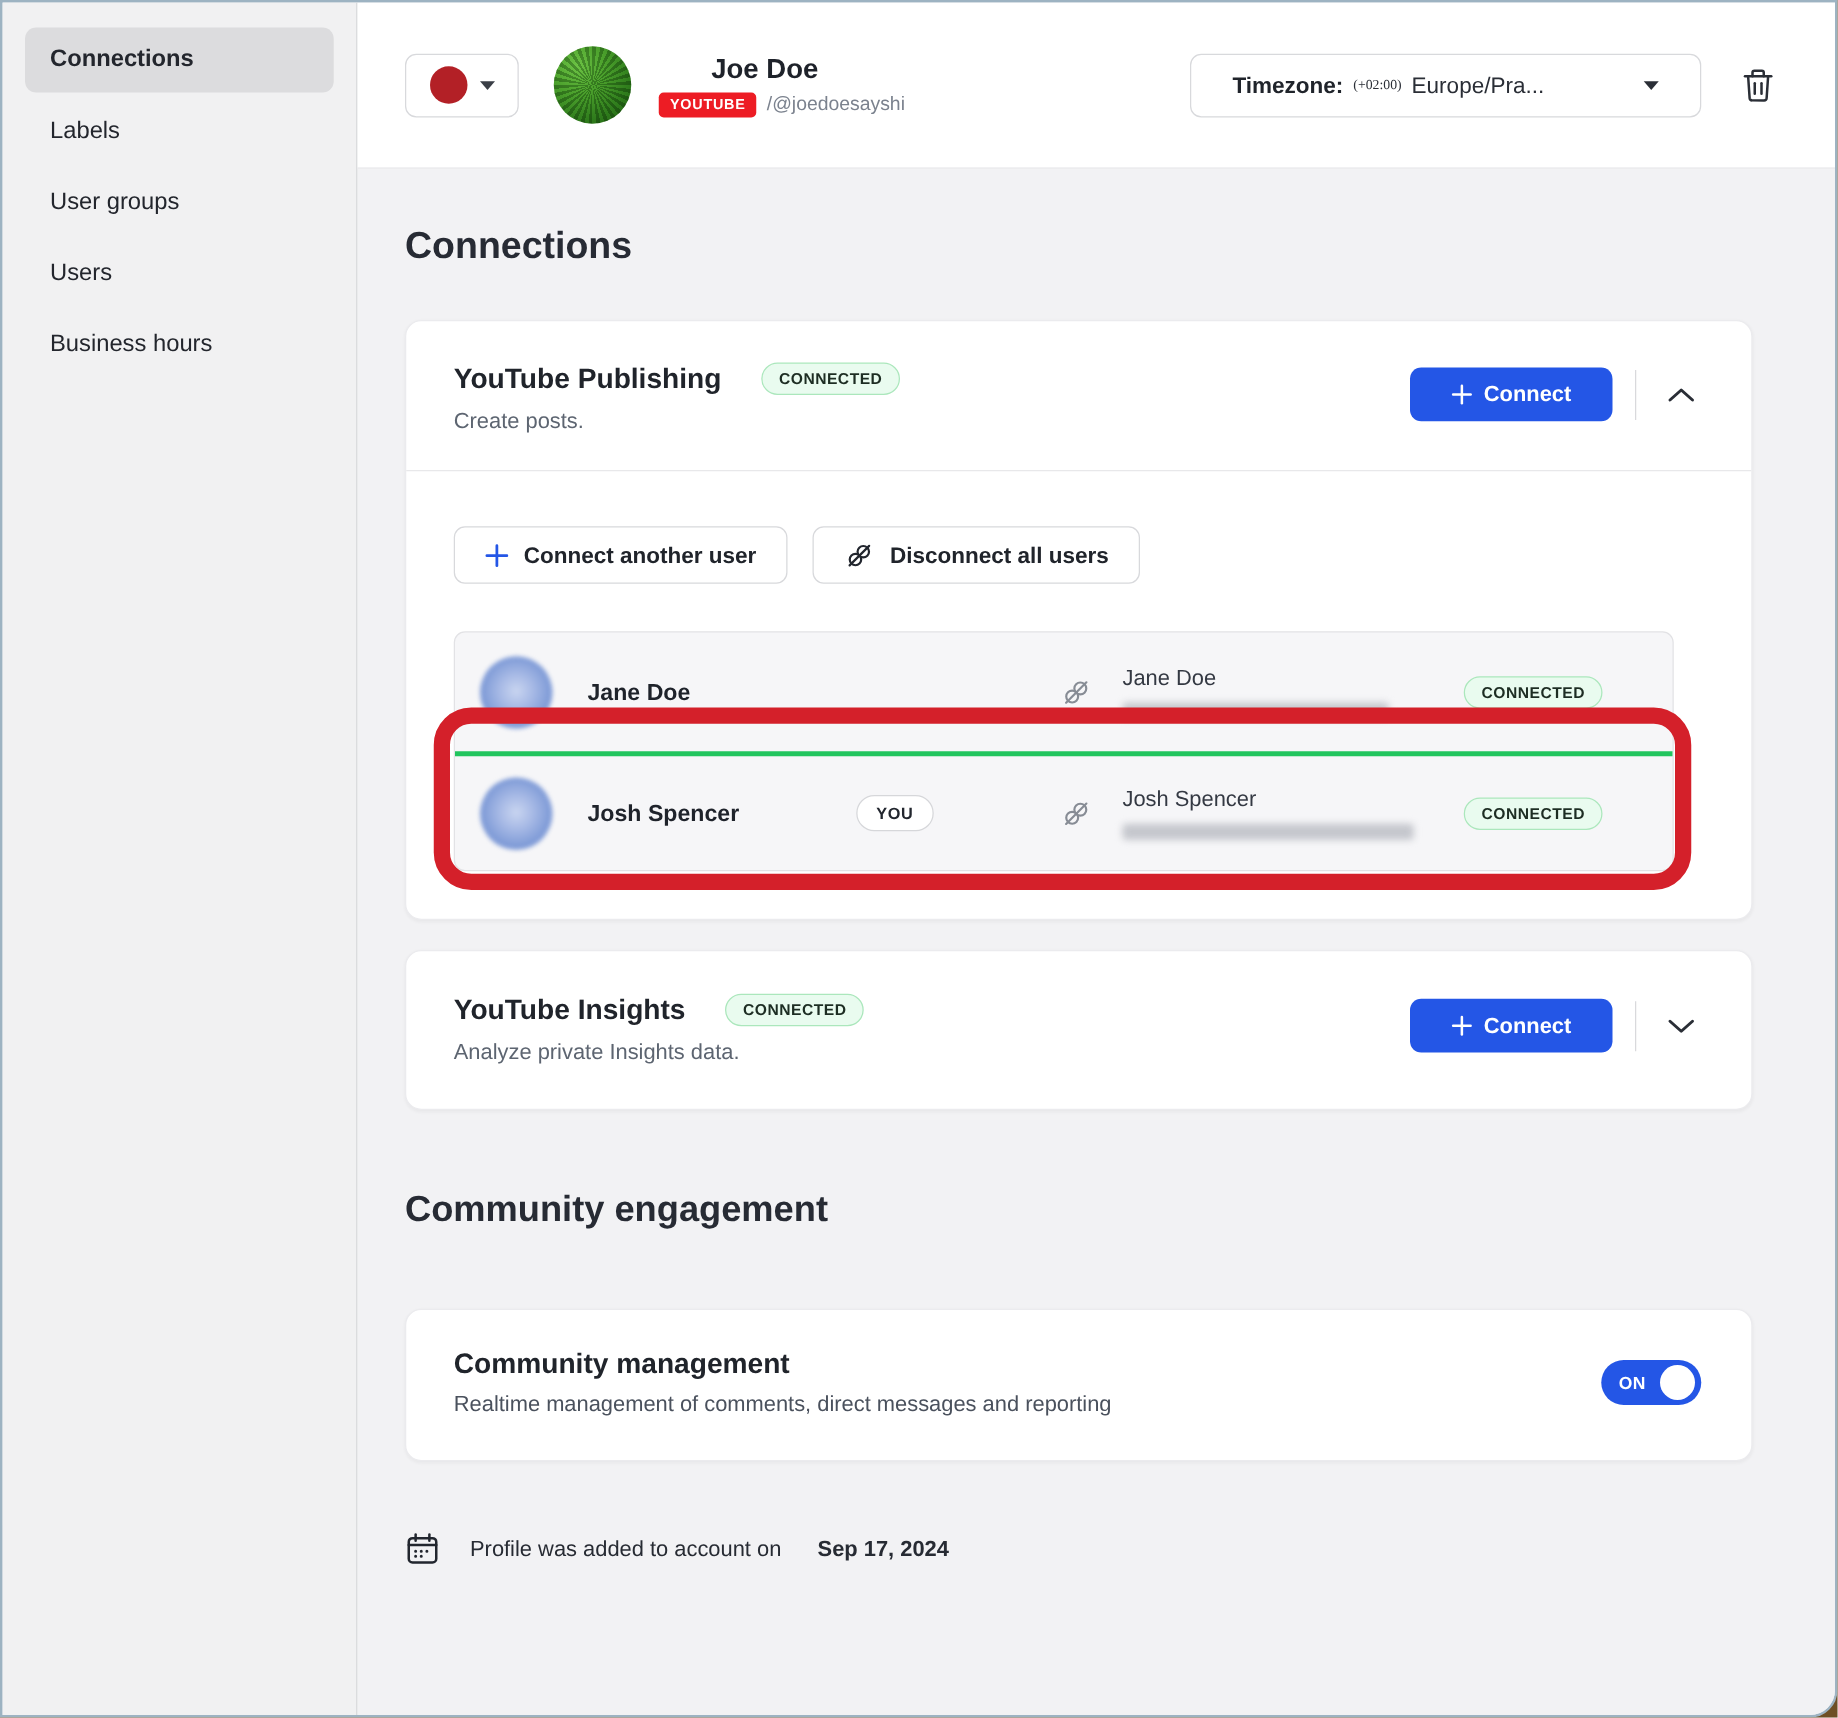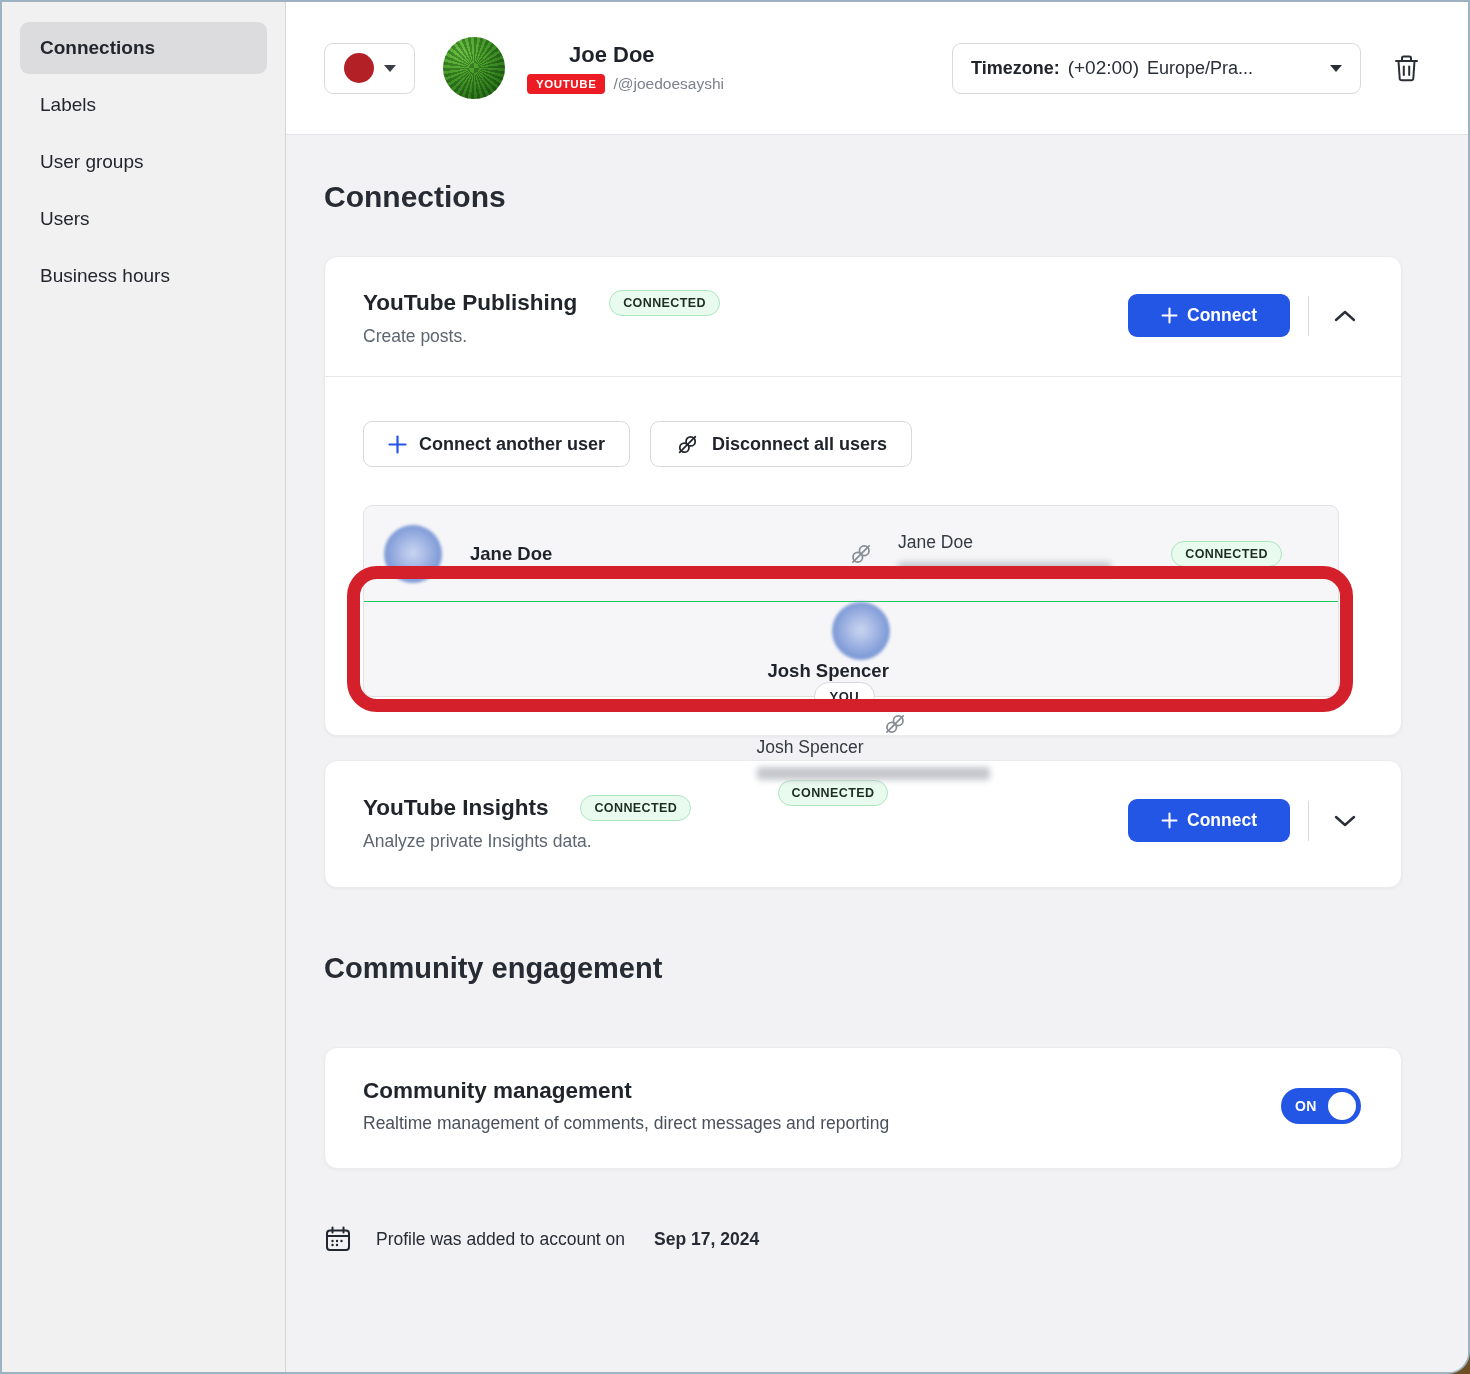--- a/index.html
+++ b/index.html
@@ -85,25 +85,25 @@
     background: #ed1c24; color: #fff;
     font-size: 11.5px; font-weight: 700; letter-spacing: .6px;
     padding: 4px 9px; border-radius: 4px;
   }
   .handle { font-size: 15.5px; color: #7b828e; }
   .topbar-spacer { flex: 1; }
   .tz-select {
     width: 409px; height: 51px;
     border: 1px solid #d8d9dc; border-radius: 9px;
     display: flex; align-items: center;
-    padding: 0 18px; gap: 8px;
+    padding: 0 33px; gap: 8px;
     background: #fff; cursor: pointer;
   }
   .tz-label { font-size: 18px; font-weight: 700; color: #20242b; }
-  .tz-offset { font-size: 19px; font-family: Liberation Sans, sans-serif; color: #2a2e36; }
+  .tz-offset { font-size: 11px; font-family: Liberation Serif, serif; color: #2a2e36; }
   .tz-region { font-size: 18px; color: #2a2e36; }
   .tz-select .caret-down { margin-left: auto; border-top-color: #2a2e36; }
   .trash-btn { margin-left: 32px; background: none; border: none; cursor: pointer; display: flex; }
 
   
   .main { flex: 1; padding: 0 66px 0 38px; background: #f2f2f4; overflow: hidden; }
   .h1 { font-size: 30px; font-weight: 700; color: #272b34; margin-top: 45px; }
   .h2 { font-size: 29px; font-weight: 700; color: #272b34; margin-top: 64px; }
 
   .card {
@@ -160,21 +160,21 @@
     border: 1px solid #e2e2e5;
     border-radius: 9px;
     background: #f6f6f8;
     position: relative; z-index: 2;
   }
   .user-row {
     height: 95px;
     display: flex; align-items: center;
     padding: 0 0 0 20px;
   }
-  .user-row + .user-row { border-top: 1px solid #22c55e; flex-direction: column; }
+  .user-row + .user-row { border-top: 4px solid #22c55e; }
   .avatar-blur {
     width: 58px; height: 58px; border-radius: 50%;
     background: radial-gradient(circle at 50% 48%, #c9d5f0 0%, #a9bbe6 30%, #7f9bd7 65%, #94a9de 100%);
     filter: blur(1.6px);
     flex: 0 0 58px;
   }
   .row-name { font-size: 18.5px; font-weight: 700; color: #1f232b; margin-left: 28px; width: 215px; }
   .you-slot { width: 95px; display: flex; }
   .you-badge {
     background: #fff; border: 1px solid #d6d7da; border-radius: 16px;

